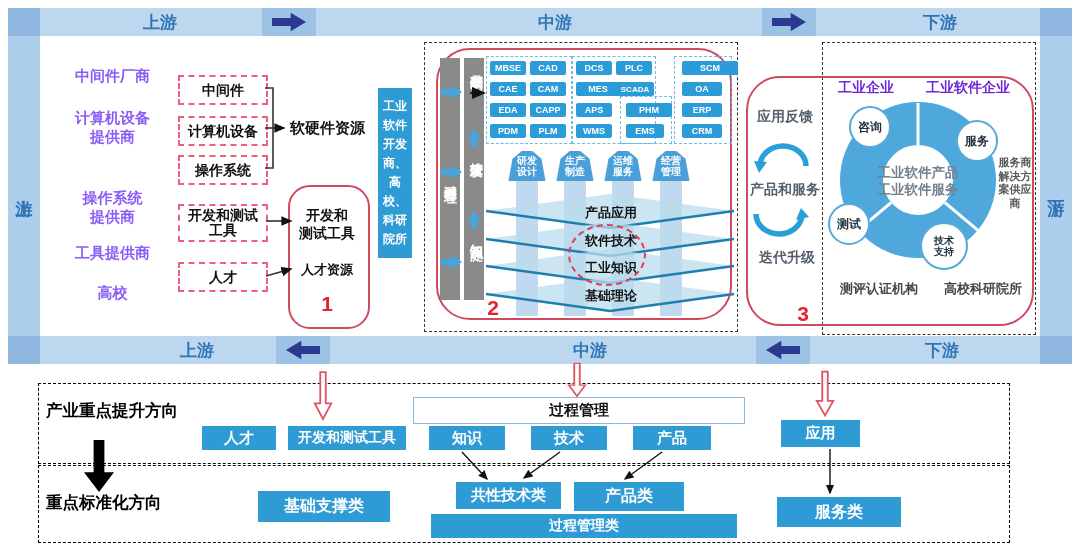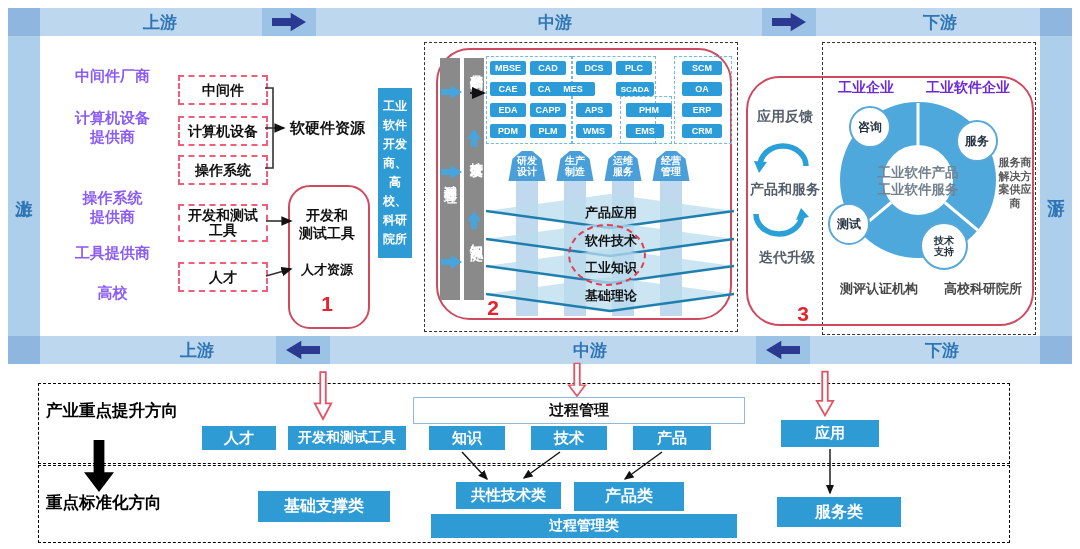--- a/index.html
+++ b/index.html
@@ -133,31 +133,31 @@
   <div class="abs gbox" style="left:490px;top:82px;width:36px;">CAE</div>
   <div class="abs gbox" style="left:530px;top:82px;width:36px;">CAM</div>
   <div class="abs gbox" style="left:490px;top:103px;width:36px;">EDA</div>
   <div class="abs gbox" style="left:530px;top:103px;width:36px;">CAPP</div>
   <div class="abs gbox" style="left:490px;top:124px;width:36px;">PDM</div>
   <div class="abs gbox" style="left:530px;top:124px;width:36px;">PLM</div>
 
   <div class="abs dashgrp" style="left:572px;top:56px;width:82px;height:86px;"></div>
   <div class="abs gbox" style="left:576px;top:61px;width:36px;">DCS</div>
   <div class="abs gbox" style="left:616px;top:61px;width:36px;">PLC</div>
-  <div class="abs gbox" style="left:551px;top:82px;width:44px;">MES</div>
+  <div class="abs gbox" style="left:576px;top:82px;width:44px;">MES</div>
   <div class="abs gbox" style="left:616px;top:82px;width:38px;font-size:8px;">SCADA</div>
   <div class="abs gbox" style="left:576px;top:103px;width:36px;">APS</div>
   <div class="abs gbox" style="left:576px;top:124px;width:36px;">WMS</div>
 
   <div class="abs dashgrp" style="left:620px;top:96px;width:50px;height:46px;"></div>
   <div class="abs gbox" style="left:626px;top:103px;width:46px;">PHM</div>
   <div class="abs gbox" style="left:626px;top:124px;width:38px;">EMS</div>
 
   <div class="abs dashgrp" style="left:674px;top:56px;width:56px;height:86px;"></div>
-  <div class="abs gbox" style="left:682px;top:61px;width:40px;">SCM</div>
+  <div class="abs gbox" style="left:682px;top:61px;width:56px;">SCM</div>
   <div class="abs gbox" style="left:682px;top:82px;width:40px;">OA</div>
   <div class="abs gbox" style="left:682px;top:103px;width:40px;">ERP</div>
   <div class="abs gbox" style="left:682px;top:124px;width:40px;">CRM</div>
 
   <svg class="abs" style="left:486px;top:178px;" width="248" height="142" viewBox="0 0 248 142">
     <rect x="30" y="0" width="22" height="138" fill="#8DBAE1" opacity="0.55"></rect>
     <rect x="78" y="0" width="22" height="138" fill="#8DBAE1" opacity="0.55"></rect>
     <rect x="126" y="0" width="22" height="138" fill="#8DBAE1" opacity="0.55"></rect>
     <rect x="174" y="0" width="22" height="138" fill="#8DBAE1" opacity="0.55"></rect>
     <polygon points="0,33 124,16 248,33 124,50" fill="#BBDCEE" opacity="0.75"></polygon>
@@ -244,21 +244,21 @@
   <div class="abs thickarrow" style="left:84px;top:440px;width:30px;height:52px;"></div>
   <div class="abs panellabel" style="left:46px;top:492px;">重点标准化方向</div>
 
   <div class="abs procbox" style="left:413px;top:397px;width:330px;height:25px;">过程管理</div>
 
   <div class="abs bb" style="left:202px;top:426px;width:74px;height:24px;font-size:15px;">人才</div>
   <div class="abs bb" style="left:288px;top:426px;width:118px;height:24px;font-size:14px;">开发和测试工具</div>
   <div class="abs bb" style="left:429px;top:426px;width:76px;height:24px;font-size:15px;">知识</div>
   <div class="abs bb" style="left:531px;top:426px;width:76px;height:24px;font-size:15px;">技术</div>
   <div class="abs bb" style="left:633px;top:426px;width:78px;height:24px;font-size:15px;">产品</div>
-  <div class="abs bb" style="left:781px;top:420px;width:98px;height:27px;font-size:15px;">应用</div>
+  <div class="abs bb" style="left:781px;top:420px;width:79px;height:27px;font-size:15px;">应用</div>
 
   <div class="abs bb" style="left:258px;top:491px;width:132px;height:31px;font-size:16px;">基础支撑类</div>
   <div class="abs bb" style="left:574px;top:482px;width:110px;height:29px;font-size:16px;">产品类</div>
   <div class="abs bb" style="left:456px;top:482px;width:105px;height:27px;font-size:15px;">共性技术类</div>
   <div class="abs bb" style="left:431px;top:514px;width:306px;height:24px;font-size:14px;">过程管理类</div>
   <div class="abs bb" style="left:777px;top:497px;width:124px;height:30px;font-size:16px;">服务类</div>
 
   <svg class="abs" style="left:0;top:0;pointer-events:none;" width="1080" height="549" viewBox="0 0 1080 549">
     <defs>
       <marker id="ah" markerWidth="8" markerHeight="8" refX="6" refY="3" orient="auto">

